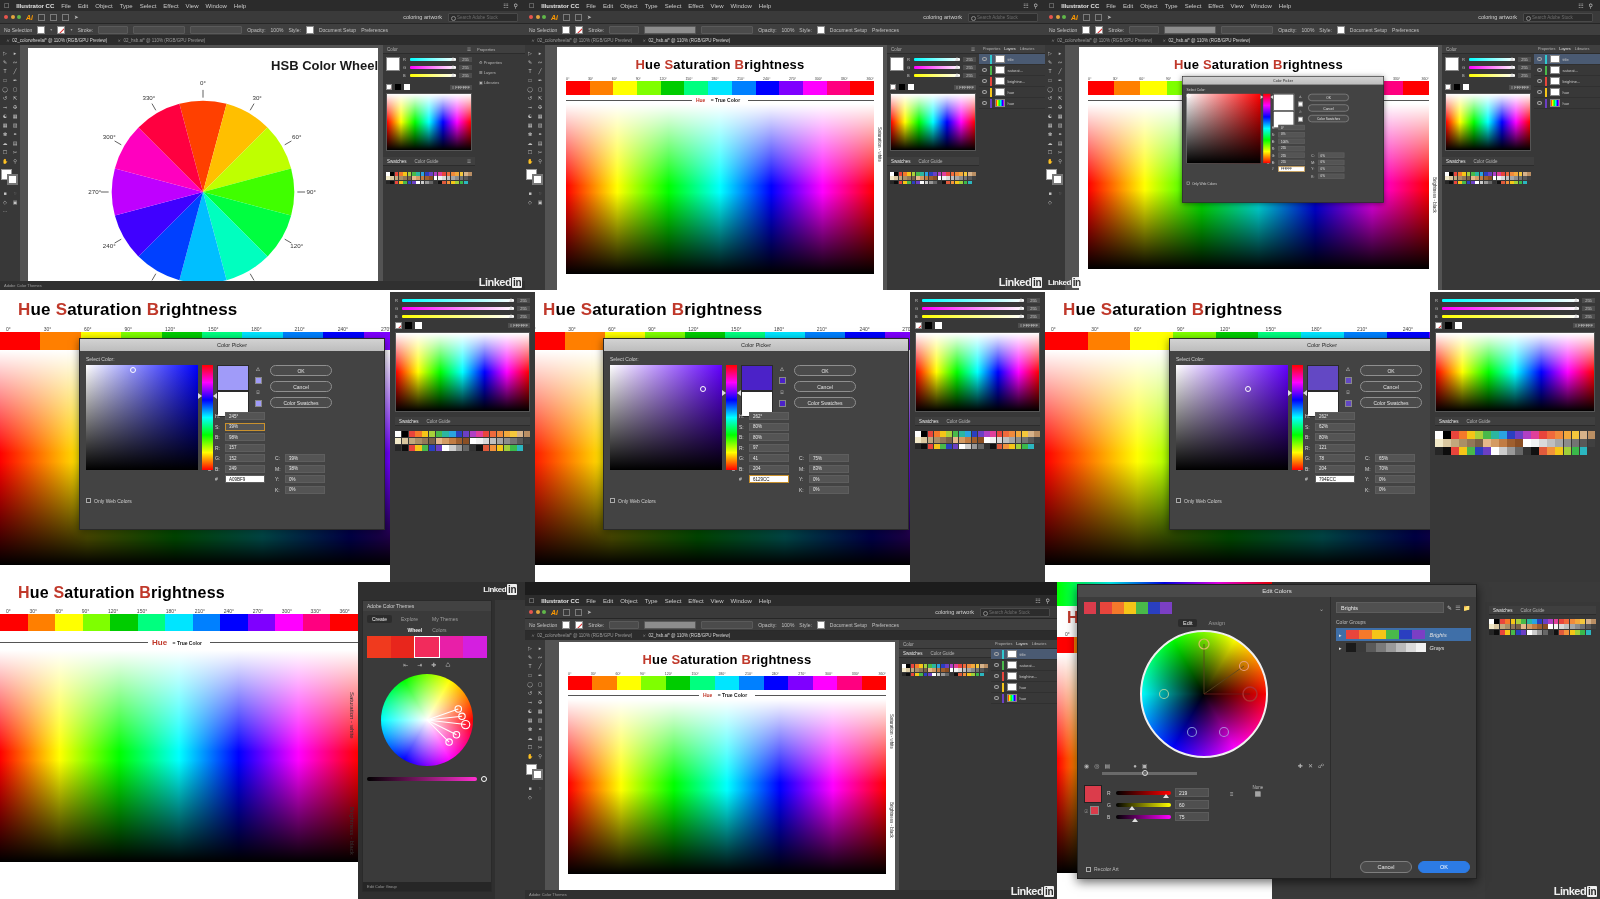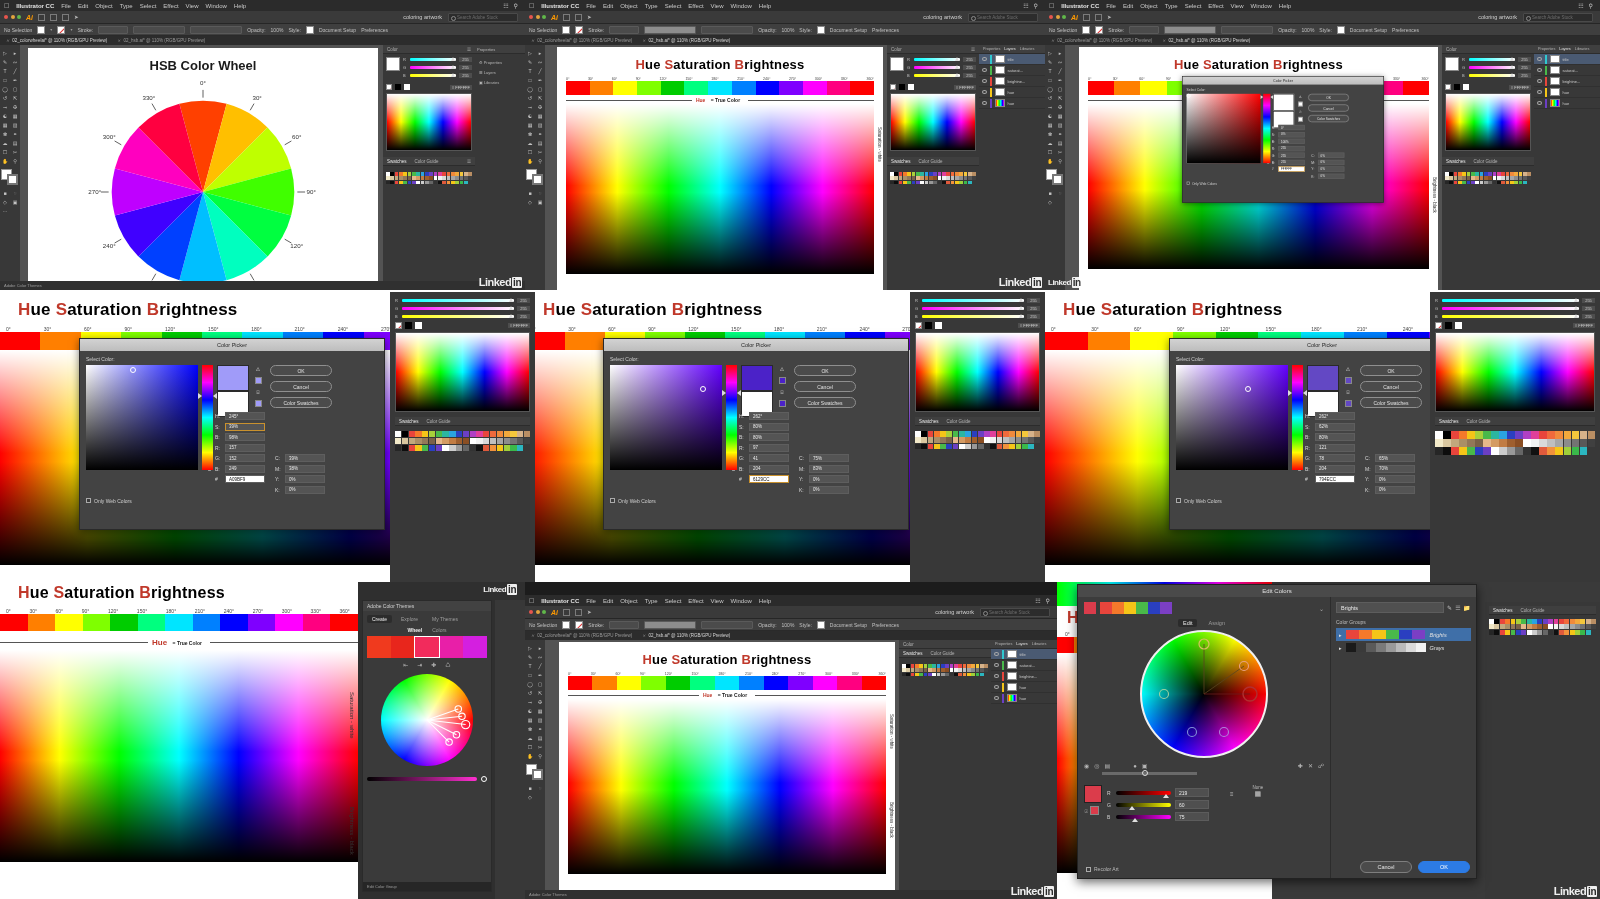--- a/index.html
+++ b/index.html
@@ -95,21 +95,21 @@
 
   
   .li{position:absolute;right:3px;bottom:2px;font-size:11px;font-weight:bold;
     color:#fff;opacity:0.92;letter-spacing:-0.5px;display:flex;align-items:center;}
   .li .box{background:#fff;color:#2a2a2a;padding:0 1px;margin-left:1px;border-radius:1px;font-size:10px;}
   .li.small{font-size:8px;}
   .acbar{position:absolute;left:0;right:0;bottom:0;height:9px;background:#303030;
     display:flex;align-items:center;padding:0 4px;font-size:4px;color:#9a9a9a;}
 
   
-  .art-title{text-align:center;font-weight:bold;color:#1a1a1a;}
+  .art-title{text-align:right;font-weight:bold;color:#1a1a1a;}
   .hsb-title{font-weight:bold;letter-spacing:0.2px;}
   .hsb-title .cap{color:#c0392b;}
   .huestrip{display:flex;height:14px;width:100%;}
   .huestrip div{flex:1;}
   .degrow{display:flex;width:100%;font-size:3.6px;color:#444;justify-content:space-between;}
   .arrowline{position:relative;height:9px;display:flex;align-items:center;justify-content:center;}
   .arrowline:before{content:"";position:absolute;left:0;right:0;top:50%;height:0.7px;background:#555;}
   .arrowline span{position:relative;background:#fff;padding:0 4px;font-size:5px;font-weight:bold;color:#1a1a1a;}
   .arrowline span b{color:#c0392b;}
   .satgrad{width:100%;position:relative;}

